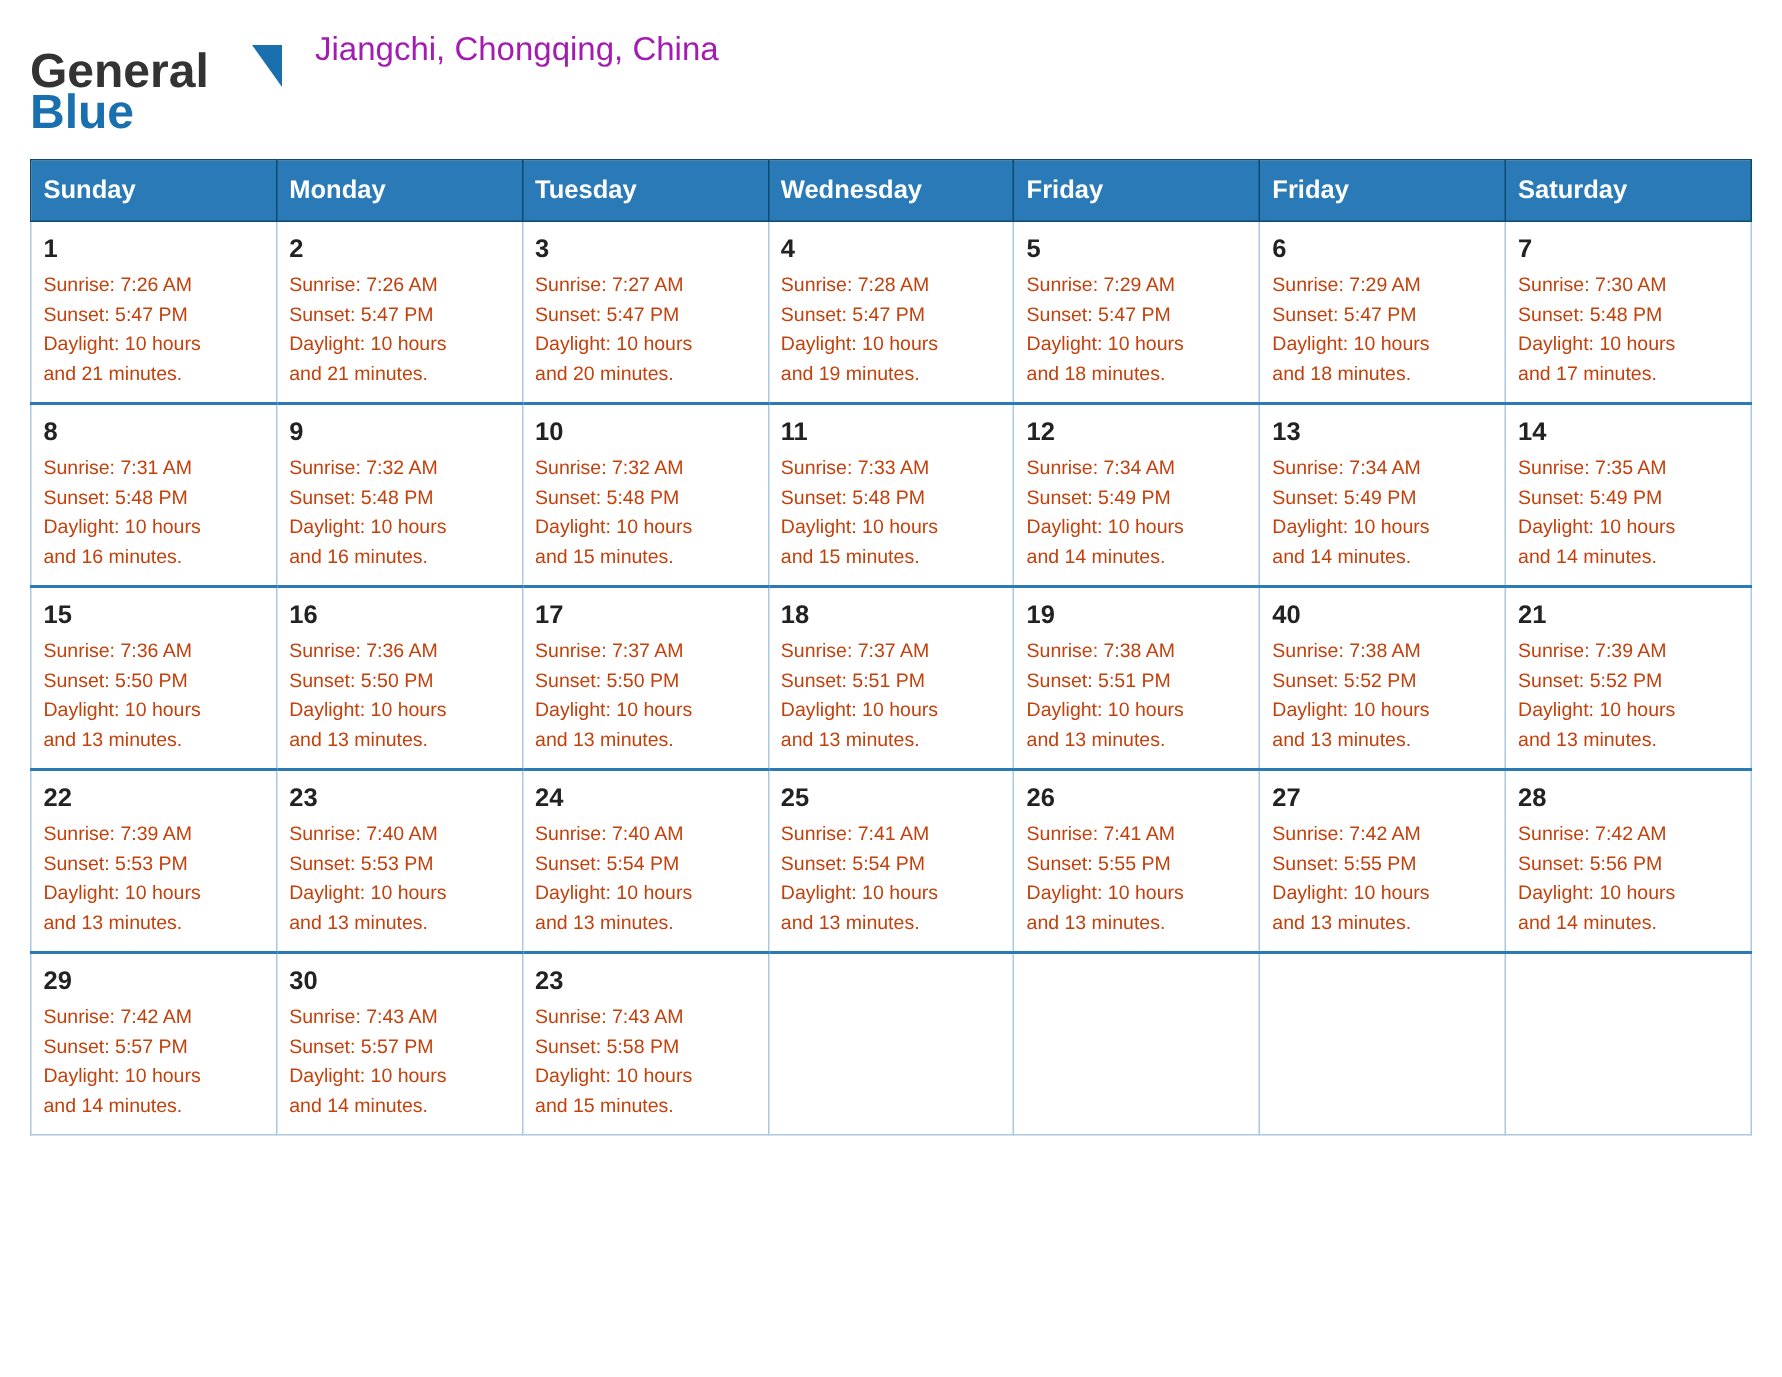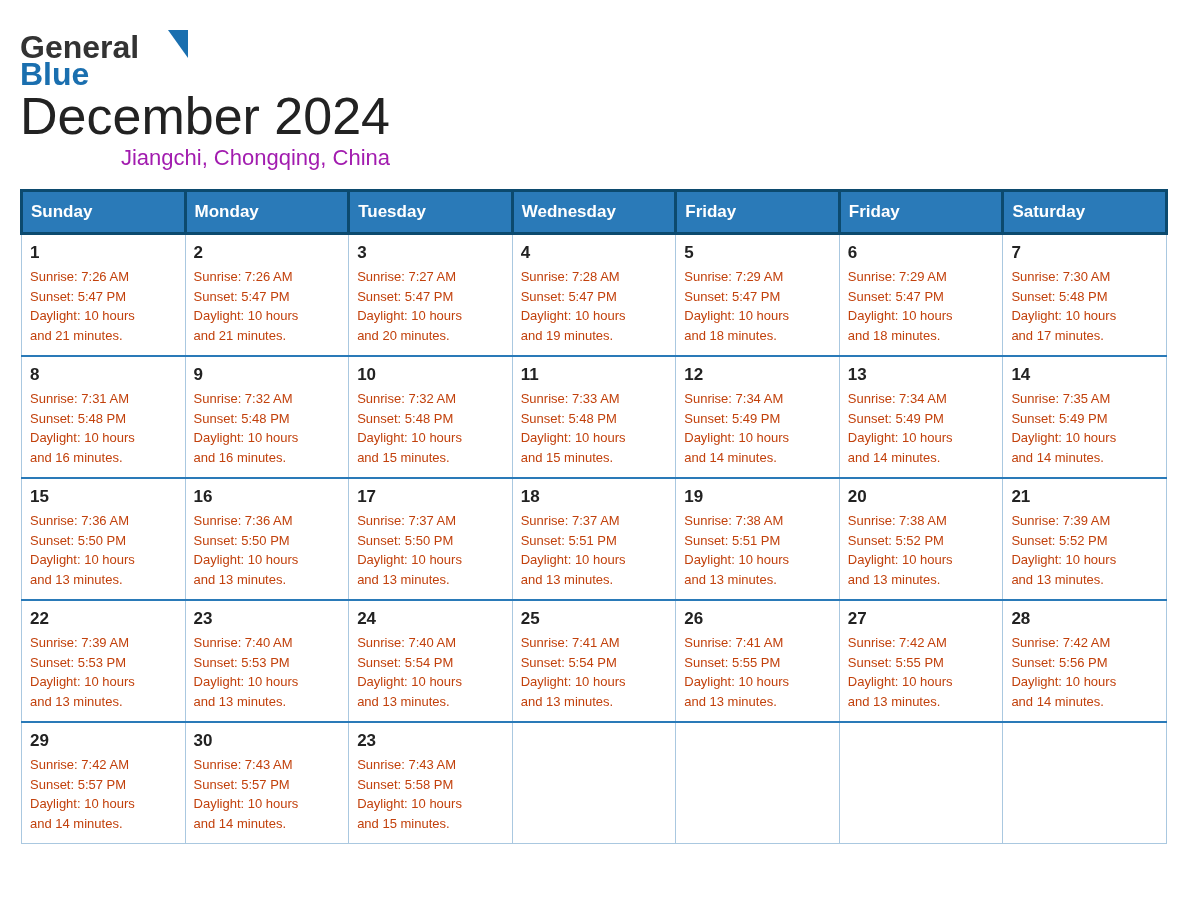--- a/index.html
+++ b/index.html
@@ -5,24 +5,23 @@
     * { margin: 0; padding: 0; box-sizing: border-box; }
     body {
       font-family: Arial, sans-serif;
       background: #fff;
       width: 1188px;
       min-height: 918px;
       padding: 20px;
     }
     .header {
       display: flex;
-      justify-content: space-between;
+      justify-content: flex-start;
       align-items: flex-start;
       margin-bottom: 18px;
-      flex-direction: column;
     }
     .logo {
       display: flex;
       flex-direction: column;
       align-items: flex-start;
     }
     .title-block { text-align: right; }
     .month-title { font-size: 52px; font-weight: normal; color: #222; line-height: 1.1; }
     .location { font-size: 22px; color: #a21caf; margin-top: 0; }
     .calendar {
@@ -30,21 +29,21 @@
       border-collapse: collapse;
       border: 1.5px solid #2a7ab8;
     }
     .calendar th {
       background: #2a7ab8;
       color: #fff;
       font-size: 17px;
       font-weight: bold;
       padding: 10px 8px;
       text-align: left;
-      border: 3px solid #0c4a6e;
+      border: 1px solid #0c4a6e;
     }
     .calendar td {
       vertical-align: top;
       padding: 8px 8px 10px 8px;
       border: 1px solid #aac8e0;
       width: calc(100% / 7);
       min-height: 110px;
     }
     .day-num {
       font-size: 17px;
@@ -70,21 +69,20 @@
     <svg width="190" height="68" viewBox="0 0 190 68">
 
       <text x="0" y="38" font-family="Arial" font-size="32" font-weight="bold" fill="#333">General</text>
 
       <polygon points="148,10 168,10 168,38 148,10" fill="#1a6faf"></polygon>
 
       <text x="0" y="65" font-family="Arial" font-size="32" font-weight="bold" fill="#1a6faf">Blue</text>
     </svg>
   </div>
   <div class="title-block">
-    <div class="month-title">December 2024</div>
     <div class="location">Jiangchi, Chongqing, China</div>
   </div>
 </div>
 
 <table class="calendar">
   <thead>
     <tr>
       <th>Sunday</th>
       <th>Monday</th>
       <th>Tuesday</th>
@@ -265,21 +263,21 @@
         <td>
         <div class="day-num">19</div>
         <div class="day-info">
           Sunrise: 7:38 AM<br>
           Sunset: 5:51 PM<br>
           Daylight: 10 hours<br>
           and 13 minutes.
         </div>
       </td>
         <td>
-        <div class="day-num">20</div>
+        <div class="day-num">40</div>
         <div class="day-info">
           Sunrise: 7:38 AM<br>
           Sunset: 5:52 PM<br>
           Daylight: 10 hours<br>
           and 13 minutes.
         </div>
       </td>
         <td>
         <div class="day-num">21</div>
         <div class="day-info">

